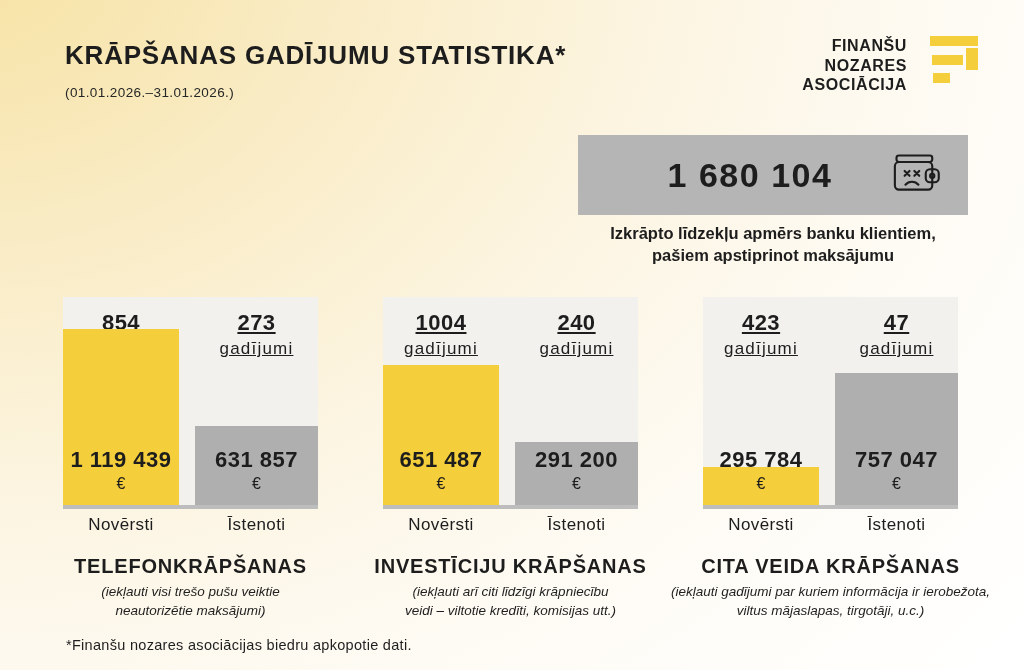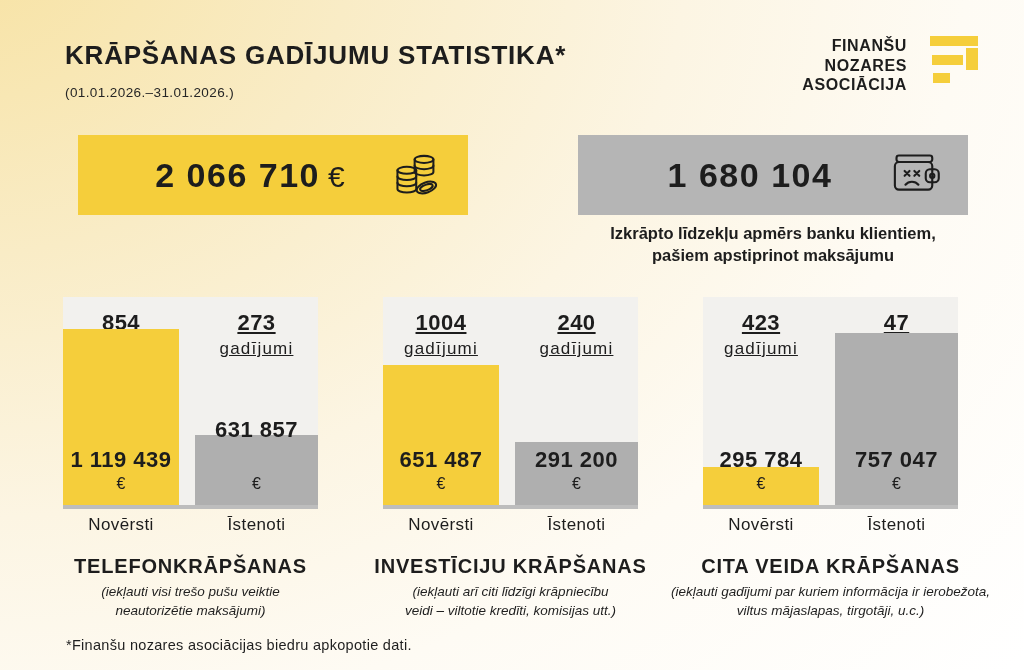--- a/index.html
+++ b/index.html
@@ -101,38 +101,20 @@
       <div>ASOCIĀCIJA</div>
     </div>
     <div class="logo-mark">
       <div class="lm-bar1"></div>
       <div class="lm-stem"></div>
       <div class="lm-bar2"></div>
       <div class="lm-bar3"></div>
     </div>
   </div>
 
-  <div class="stat-box yellow">
-    <div class="stat-value"><span>2 066 710</span><span class="euro-sign">€</span></div>
-    <span class="stat-icon">
-      <svg width="50" height="50" viewBox="0 0 64 64" fill="none" stroke="#1d1d1d" stroke-width="2.6" stroke-linecap="round">
-        <ellipse cx="41" cy="12" rx="12" ry="4.5"></ellipse>
-        <path d="M29 12v8c0 2.5 5.4 4.5 12 4.5s12-2 12-4.5v-8"></path>
-        <path d="M29 20v8c0 2.5 5.4 4.5 12 4.5s12-2 12-4.5v-8"></path>
-        <ellipse cx="19" cy="26" rx="12" ry="4.5"></ellipse>
-        <path d="M7 26v8c0 2.5 5.4 4.5 12 4.5s12-2 12-4.5v-8"></path>
-        <path d="M7 34v8c0 2.5 5.4 4.5 12 4.5s12-2 12-4.5v-8"></path>
-        <path d="M7 42v8c0 2.5 5.4 4.5 12 4.5s12-2 12-4.5v-8"></path>
-        <g transform="rotate(-20 44 48)">
-          <ellipse cx="44" cy="48" rx="13" ry="6.5"></ellipse>
-          <ellipse cx="44" cy="48" rx="8.5" ry="3.6"></ellipse>
-        </g>
-      </svg>
-    </span>
-  </div>
 
   <div class="stat-box gray">
     <div class="stat-value"><span>1 680 104</span></div>
     <span class="stat-icon">
       <svg width="52" height="46" viewBox="0 0 64 56" fill="none" stroke="#1d1d1d" stroke-width="2.6" stroke-linecap="round" stroke-linejoin="round">
         <rect x="8" y="4" width="44" height="8" rx="3"></rect>
         <rect x="6" y="12" width="46" height="34" rx="5"></rect>
         <rect x="44" y="21" width="16" height="16" rx="5"></rect>
         <circle cx="52" cy="29" r="2.6"></circle>
         <path d="M18 23l6 6M24 23l-6 6"></path>
@@ -155,21 +137,21 @@
           <div class="bar yellow" style="height: 176px;">
             <div class="amount">1 119 439</div>
             <div class="bar-euro">€</div>
           </div>
         </div>
         <div class="col c-2">
           <div class="cases-head">
             <div class="cases">273</div>
             <div class="cases-word">gadījumi</div>
           </div>
-          <div class="bar gray" style="height: 70px; gap: 30px;">
+          <div class="bar gray" style="height: 79px;">
             <div class="amount">631 857</div>
             <div class="bar-euro">€</div>
           </div>
         </div>
       </div>
       <div class="baseline"></div>
       <div class="labels">
         <div class="axis-label l-1">Novērsti</div>
         <div class="axis-label l-2">Īstenoti</div>
       </div>
@@ -219,21 +201,21 @@
           <div class="bar yellow" style="height: 38px;">
             <div class="amount">295 784</div>
             <div class="bar-euro">€</div>
           </div>
         </div>
         <div class="col c-2">
           <div class="cases-head">
             <div class="cases">47</div>
             <div class="cases-word">gadījumi</div>
           </div>
-          <div class="bar gray" style="height: 172px;">
+          <div class="bar gray" style="height: 132px;">
             <div class="amount">757 047</div>
             <div class="bar-euro">€</div>
           </div>
         </div>
       </div>
       <div class="baseline"></div>
       <div class="labels">
         <div class="axis-label l-1">Novērsti</div>
         <div class="axis-label l-2">Īstenoti</div>
       </div>

